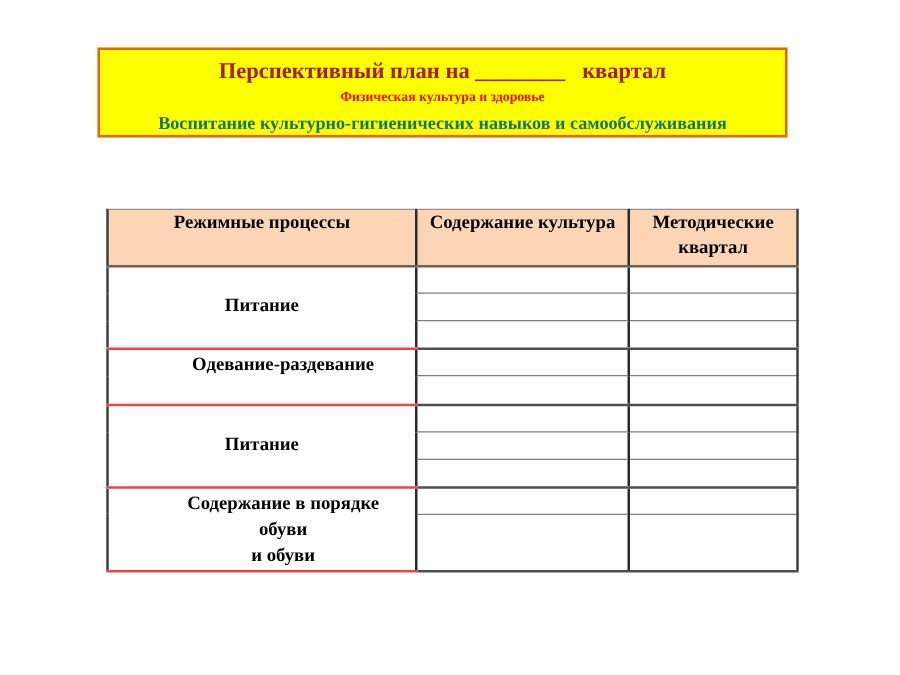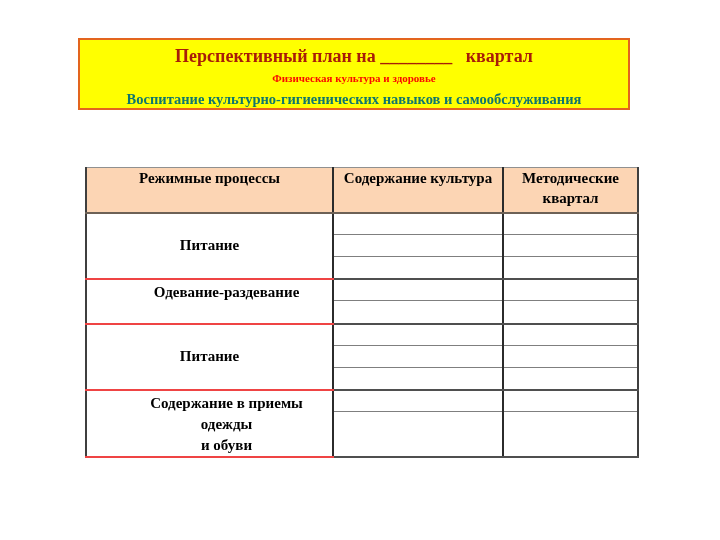--- a/index.html
+++ b/index.html
@@ -105,21 +105,21 @@
       <tr class="h22 cont">
         <td class="empty"></td>
         <td class="empty"></td>
       </tr>
       <tr class="h22 cont gend">
         <td class="empty"></td>
         <td class="empty"></td>
       </tr>
 
       <tr class="h21">
-        <td class="label v-top" rowspan="2">Содержание в приемы одежды
+        <td class="label v-top" rowspan="2">Содержание в порядке обуви
 и обуви</td>
         <td class="empty"></td>
         <td class="empty"></td>
       </tr>
       <tr class="h43 cont gend">
         <td class="empty"></td>
         <td class="empty"></td>
       </tr>
     </tbody>
   </table>

